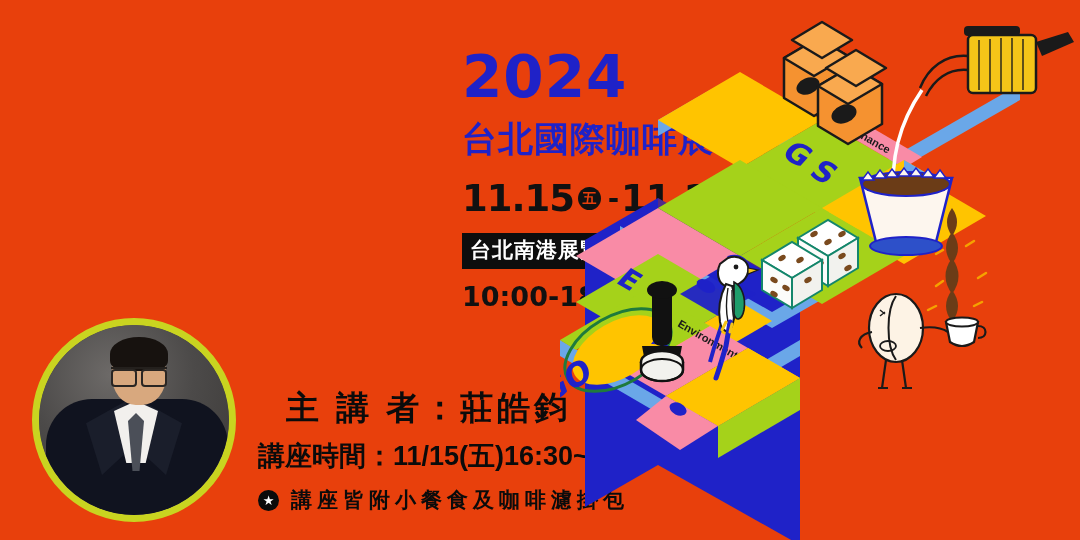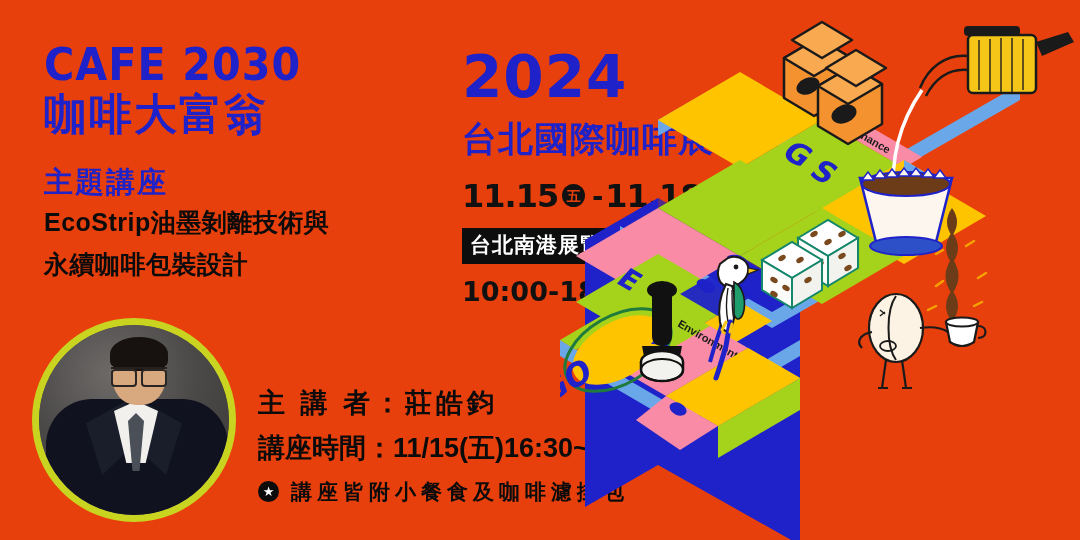--- a/index.html
+++ b/index.html
@@ -193,21 +193,21 @@
     line-height: 1.1;
     white-space: nowrap;
   }
   .date-row {
     margin-top: 18px;
     display: flex;
     align-items: center;
     white-space: nowrap;
   }
   .date-num {
-    font-size: 32px;
+    font-size: 37px;
     font-weight: 900;
     color: #111111;
     font-family: "DejaVu Sans", sans-serif;
     letter-spacing: -1px;
   }
   .daychip {
     display: inline-flex;
     align-items: center;
     justify-content: center;
     width: 23px;
@@ -247,26 +247,27 @@
   }
 
   
   .speaker-block {
     position: absolute;
     left: 258px;
     top: 385px;
     width: 470px;
   }
   .speaker-name {
-    font-size: 27px;
+    font-size: 33px;
     font-weight: 900;
     color: #0b0b0b;
     letter-spacing: 4px;
     line-height: 1.4;
     white-space: nowrap;
+    margin-left: 28px;
   }
   .speaker-time {
     margin-top: 8px;
     font-size: 27px;
     font-weight: 900;
     color: #0b0b0b;
     letter-spacing: 0px;
     line-height: 1.3;
     white-space: nowrap;
   }
@@ -305,27 +306,20 @@
     width: 520px;
     height: 530px;
   }
   .board svg { display: block; }
 </style>
 </head>
 <body>
 
 <div id="banner">
 
-  <div class="left-col">
-    <div class="title-line1">CAFE 2030</div>
-    <div class="title-line2">咖啡大富翁</div>
-    <div class="topic-label">主題講座</div>
-    <div class="topic-body">EcoStrip油墨剝離技術與</div>
-    <div class="topic-body">永續咖啡包裝設計</div>
-  </div>
 
   <div class="portrait-wrap">
     <div class="portrait-inner">
       <div class="p-body"></div>
       <div class="p-lapel-l"></div>
       <div class="p-lapel-r"></div>
       <div class="p-shirt"></div>
       <div class="p-tie"></div>
       <div class="p-head"></div>
       <div class="p-hair"></div>

